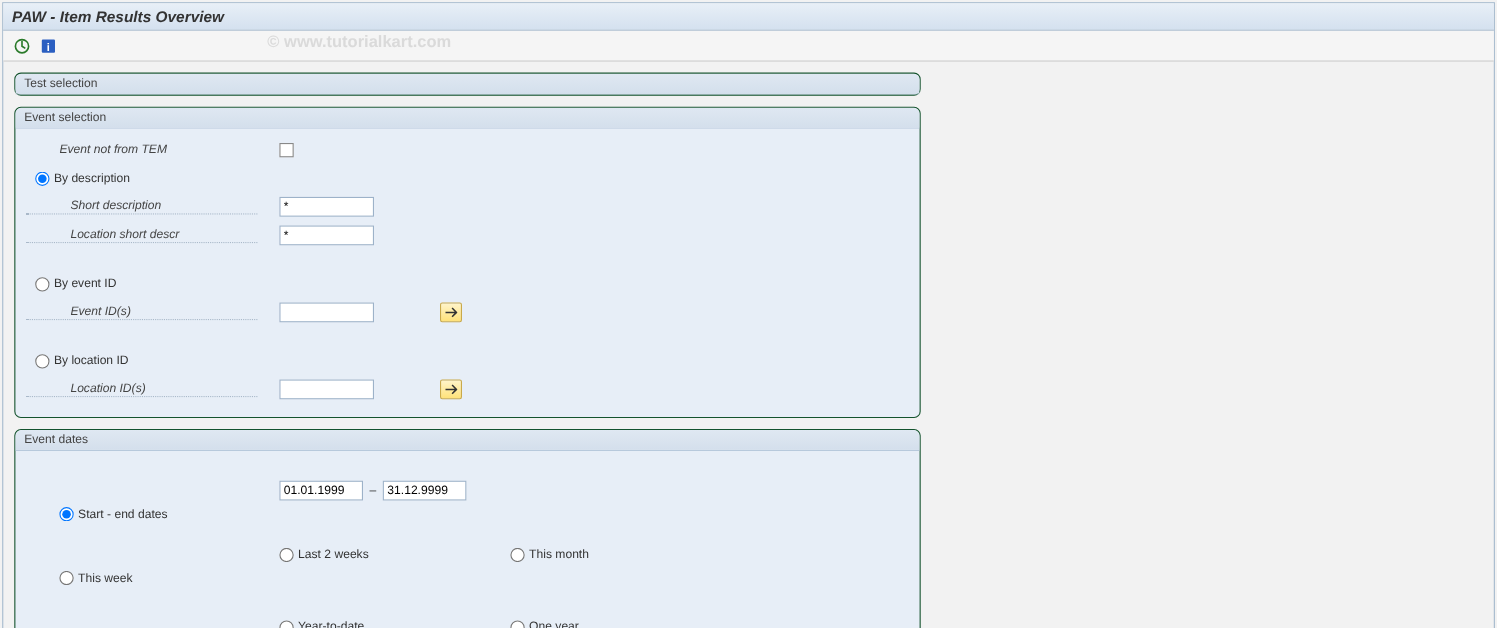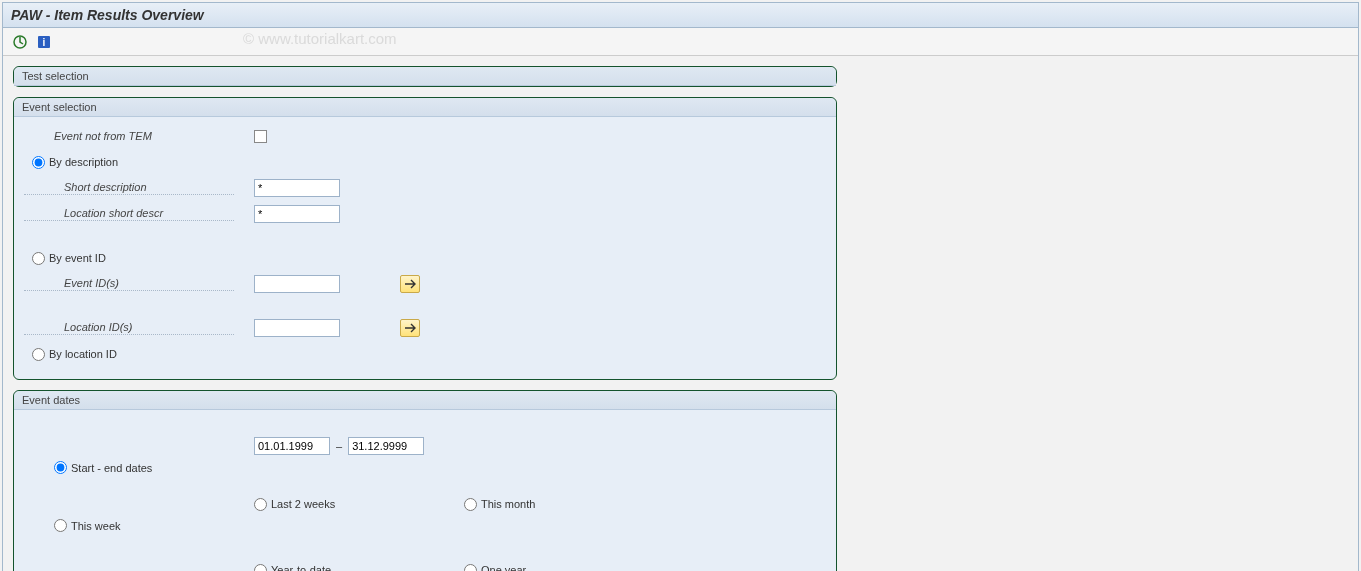--- a/index.html
+++ b/index.html
@@ -40,21 +40,21 @@
       width: 18px; height: 18px;
       display: inline-flex; align-items: center; justify-content: center;
       cursor: pointer;
     }
     .watermark {
       position: absolute;
       left: 240px;
       top: 2px;
       color: rgba(200,200,200,0.6);
       font-size: 15px;
-      font-weight: normal;
+      font-weight: bold;
       pointer-events: none;
     }
     .content {
       padding: 10px;
     }
     .group-box {
       background: #e7eef7;
       border: 1px solid #14532d;
       border-radius: 6px;
       margin-bottom: 10px;
@@ -183,36 +183,36 @@
           <input class="input-text" value="" style="">
           <span class="btn-f4">
             <svg width="12" height="10" viewBox="0 0 12 10">
                 <path d="M1 5 L11 5 M7 1 L11 5 L7 9" stroke="#333" stroke-width="1.4" fill="none"></path>
               </svg>
           </span>
         </div>
 
         <div class="spacer-row"></div>
 
+        <div class="row radio-row">
+          <label class="radio-wrap">
+            <input type="radio" name="evsel" style="">
+            <span>By location ID</span>
+          </label>
+        </div>
         <div class="row">
           <div class="label label-indent label-line">Location ID(s)</div>
           <div style="width:20px;"></div>
           <input class="input-text" value="" style="">
           <span class="btn-f4">
             <svg width="12" height="10" viewBox="0 0 12 10">
                 <path d="M1 5 L11 5 M7 1 L11 5 L7 9" stroke="#333" stroke-width="1.4" fill="none"></path>
               </svg>
           </span>
         </div>
-        <div class="row radio-row">
-          <label class="radio-wrap">
-            <input type="radio" name="evsel" style="">
-            <span>By location ID</span>
-          </label>
-        </div>
 
       </div>
     </div>
 
     <div class="group-box">
       <div class="group-title">Event dates</div>
       <div class="group-body">
 
         <div class="dates-row">
           <label class="dates-col" style="width:230px; padding-left:30px;">

